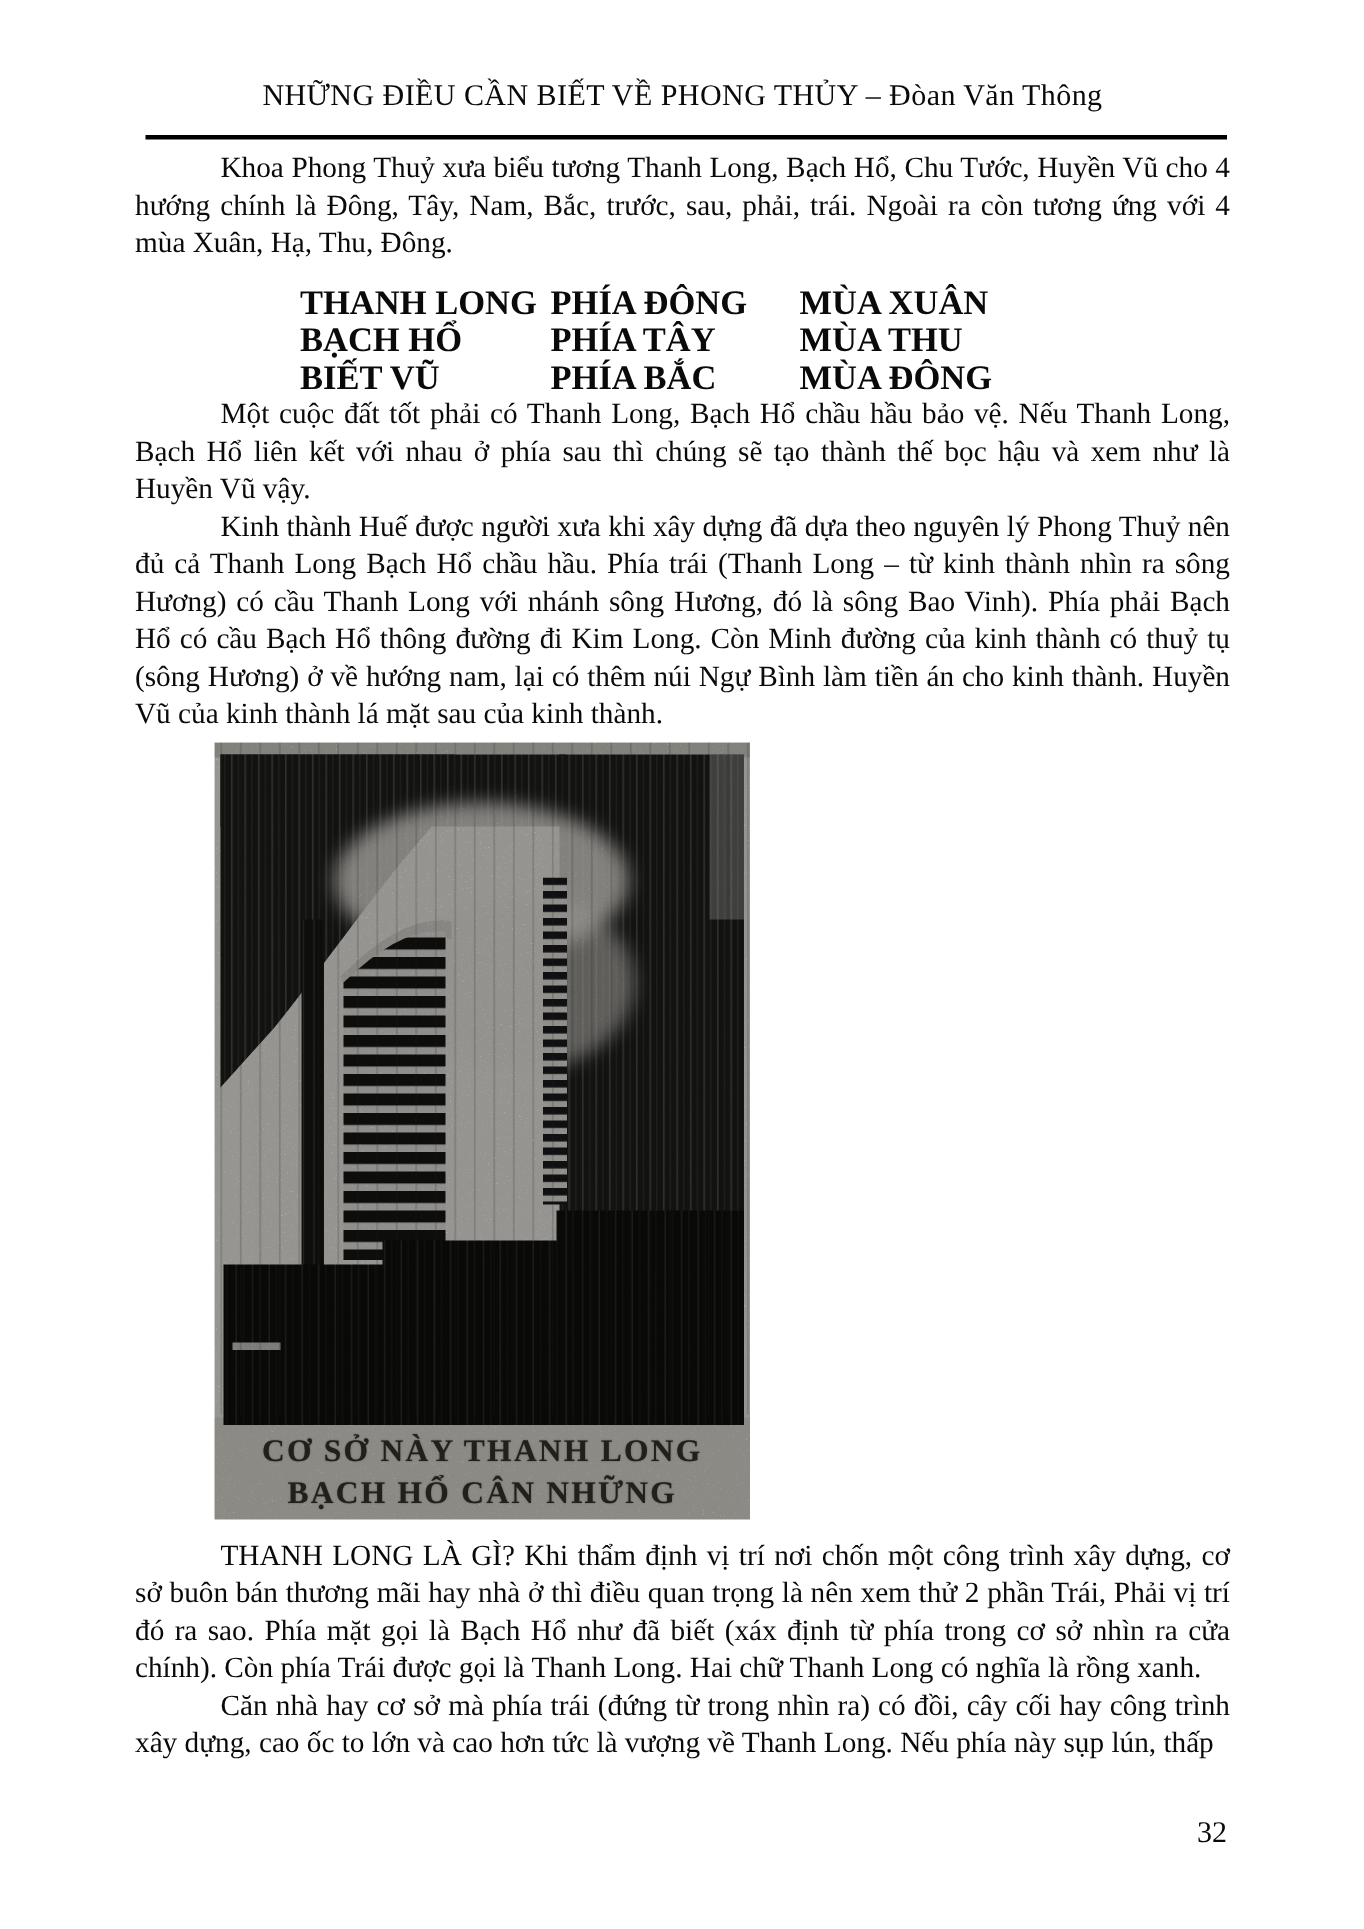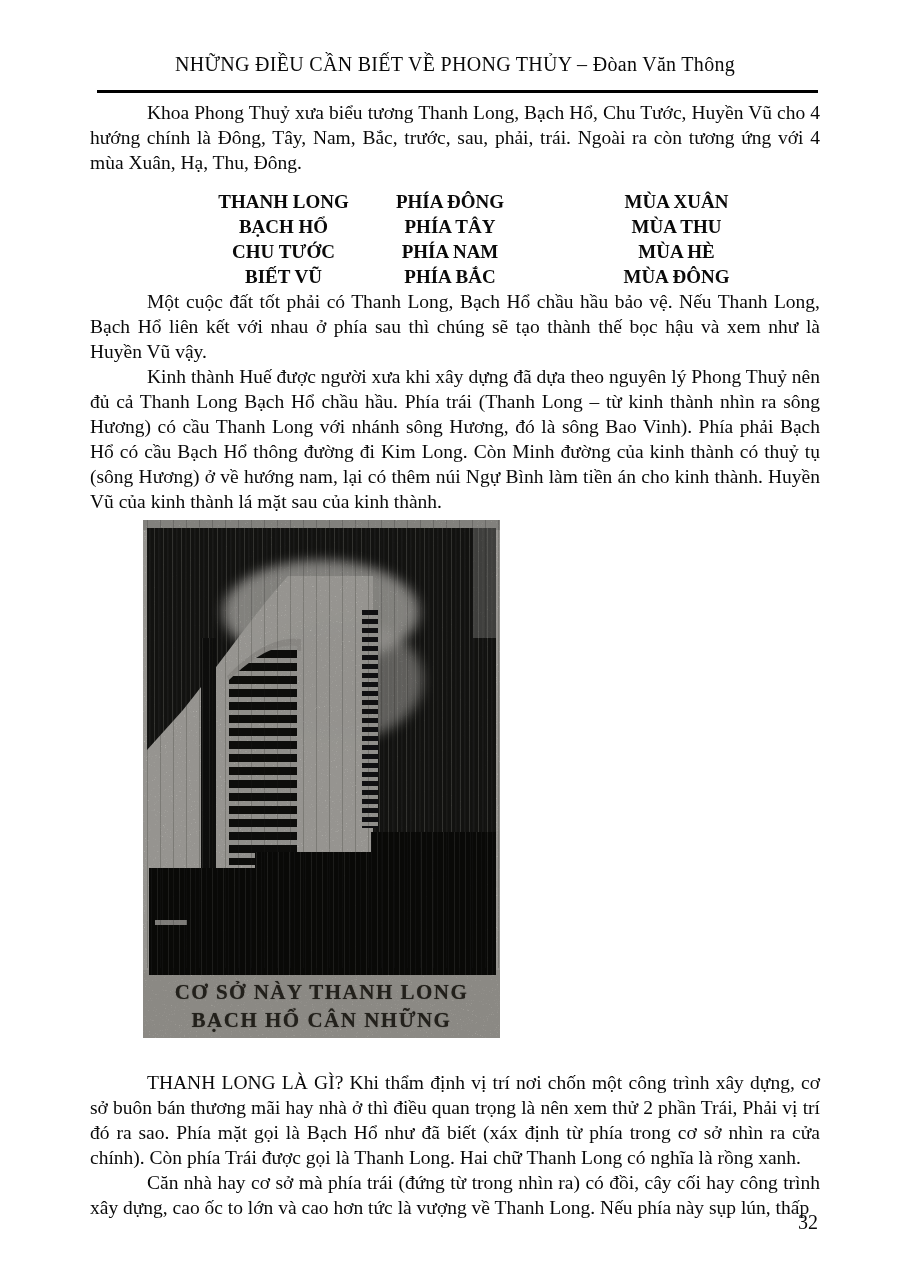--- a/index.html
+++ b/index.html
@@ -27,26 +27,26 @@
     background:#000;
   }
   p.body-par {
     font-size:19.5px; line-height:25px;
     text-align:justify;
     text-indent:57px;
   }
   .p1 { margin-top:7px; }
   .p2 { margin-top:0; }
   .p3 { margin-top:0; }
-  .p4 { margin-top:32px; }
+  .p4 { margin-top:12px; }
   .p5 { margin-top:0; }
   .corr-table {
     margin:14px 0 0 110px;
     font-weight:bold;
-    font-size:19px; line-height:25px;text-align:center;
+    font-size:23px; line-height:25px;
   }
   .corr-row { display:flex; }
   .corr-cell-1 { width:167px; }
   .corr-cell-2 { width:166px; }
   .corr-cell-3 { flex:1; }
   figure.photo-figure {
     margin:6px 0 0 53px;
     width:357px; height:518px;
     position:relative;
     border-radius:28px;
@@ -82,25 +82,20 @@
     <div class="corr-table">
       <div class="corr-row">
         <span class="corr-cell-1">THANH LONG</span>
         <span class="corr-cell-2">PHÍA ĐÔNG</span>
         <span class="corr-cell-3">MÙA XUÂN</span>
       </div>
       <div class="corr-row">
         <span class="corr-cell-1">BẠCH HỔ</span>
         <span class="corr-cell-2">PHÍA TÂY</span>
         <span class="corr-cell-3">MÙA THU</span>
-      </div>
-      <div class="corr-row">
-        <span class="corr-cell-1">CHU TƯỚC</span>
-        <span class="corr-cell-2">PHÍA NAM</span>
-        <span class="corr-cell-3">MÙA HÈ</span>
       </div>
       <div class="corr-row">
         <span class="corr-cell-1">BIẾT VŨ</span>
         <span class="corr-cell-2">PHÍA BẮC</span>
         <span class="corr-cell-3">MÙA ĐÔNG</span>
       </div>
     </div>
 
     <p class="body-par p2">Một cuộc đất tốt phải có Thanh Long, Bạch Hổ chầu hầu bảo vệ. Nếu Thanh Long, Bạch Hổ liên kết với nhau ở phía sau thì chúng sẽ tạo thành thế bọc hậu và xem như là Huyền Vũ vậy.</p>
 

